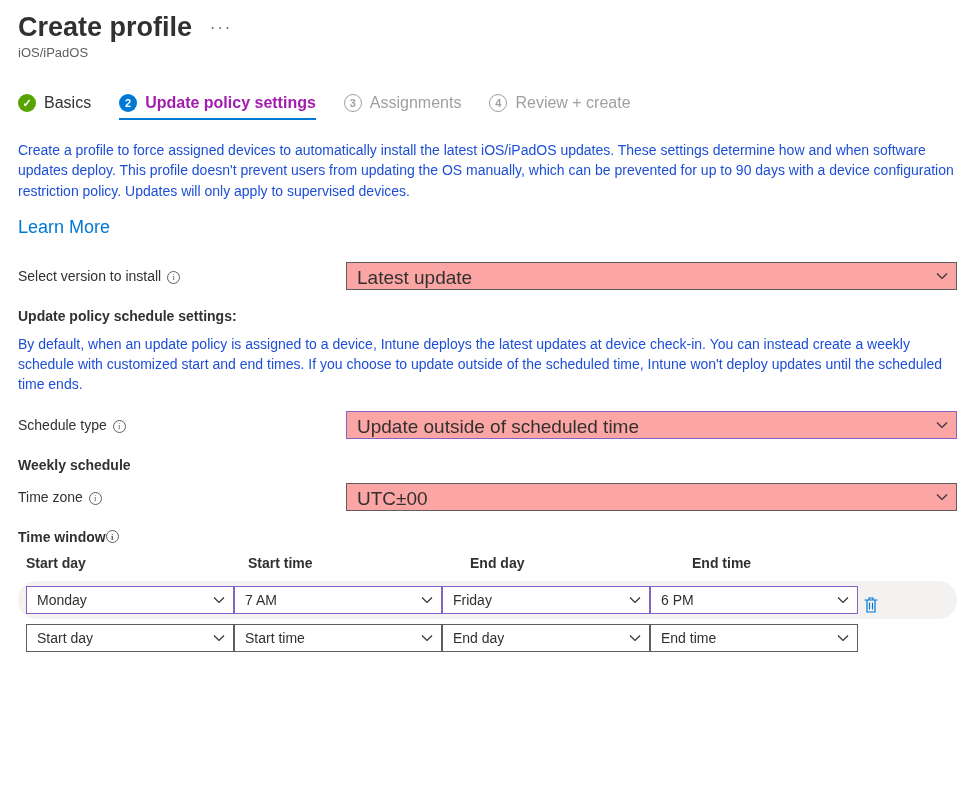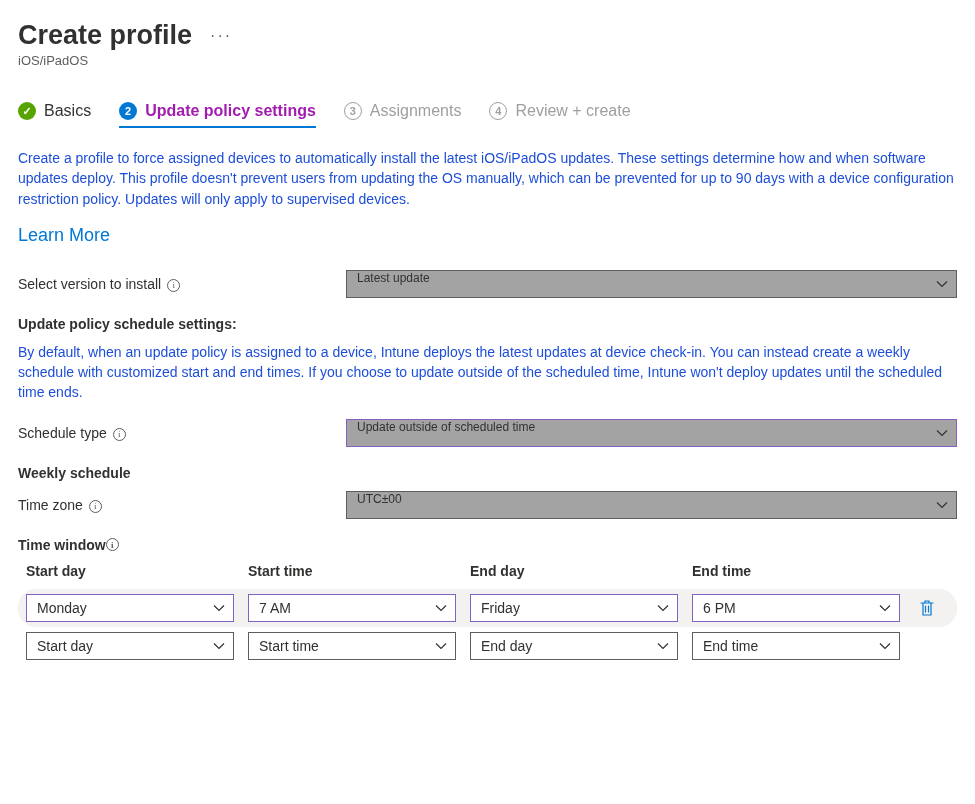--- a/index.html
+++ b/index.html
@@ -6,21 +6,21 @@
   body {
     margin: 0;
     padding: 12px 18px;
     font-family: "Segoe UI", -apple-system, sans-serif;
     font-size: 14px;
     color: #323130;
     background: #fff;
     width: 975px;
   }
   .header { margin-bottom: 28px; }
-  .title-row { display: flex; align-items: center; gap: 18px; margin-top: 8px; }
+  .title-row { display: flex; align-items: center; gap: 18px; }
   .page-title { font-size: 27px; font-weight: 600; margin: 0; color: #323130; }
   .dots { font-size: 16px; color: #605e5c; letter-spacing: 2px; cursor: pointer; }
   .subtitle { font-size: 13px; color: #605e5c; margin-top: 2px; }
 
   .tabs { display: flex; gap: 28px; border-bottom: 0; margin-bottom: 22px; align-items: center; }
   .tab { display: flex; align-items: center; gap: 8px; padding: 6px 0; cursor: pointer; position: relative; }
   .tab-circle {
     width: 18px; height: 18px; border-radius: 50%; display: flex; align-items: center; justify-content: center;
     font-size: 11px; font-weight: 600; flex-shrink: 0;
   }
@@ -39,38 +39,38 @@
   .desc { font-size: 14px; line-height: 1.45; margin-bottom: 16px; color: #1d4ed8; }
   .learn-more { color: #0078D4; font-size: 18px; cursor: pointer; margin-bottom: 24px; display: inline-block; }
 
   .field-row { display: flex; align-items: center; margin-bottom: 18px; }
   .field-label { width: 328px; font-size: 14px; color: #323130; display: flex; align-items: flex-end; gap: 6px; flex-shrink: 0; }
   .info-icon {
     width: 13px; height: 13px; border: 1px solid #605e5c; border-radius: 50%; display: inline-flex;
     align-items: center; justify-content: center; font-size: 9px; color: #605e5c; font-style: normal; font-family: Georgia, serif;
   }
   .select {
-    flex: 1; height: 28px; border: 1px solid #605e5c; background: #a3a3a3; padding: 0 28px 0 10px;
-    font-size: 12px; position: relative; display: flex; align-items: flex-start; cursor: pointer;
+    flex: 1; height: 28px; border: 1px solid #605e5c; background: #fca5a5; padding: 0 28px 0 10px;
+    font-size: 19px; position: relative; display: flex; align-items: flex-end; cursor: pointer;
   }
   .select.highlight { border: 1px solid #8661C5; }
   .select .chev {
     position: absolute; right: 8px; top: 50%; transform: translateY(-50%); pointer-events: none;
   }
   .chev svg { width: 12px; height: 12px; display: block; }
 
   .section-label { font-size: 14px; margin: 6px 0 10px 0; color: #323130; font-weight: bold; }
 
   .table-wrap { margin-top: 8px; }
   .table-head { display: flex; gap: 14px; padding: 0 8px 10px 8px; }
   .table-head > div { font-size: 14px; font-weight: 600; color: #323130; }
   .col { flex: 0 0 208px; }
   .col-end { flex: 0 0 26px; }
 
-  .table-row { display: flex; gap: 14px; padding: 5px 8px; align-items: center; border-radius: 18px; }
+  .table-row { display: flex; padding: 5px 8px; align-items: flex-end; border-radius: 18px; }
   .table-row.filled { background: #f3f2f1; }
   .cell-select {
     flex: 0 0 208px; height: 28px; border: 1px solid #605e5c; background: #fff; padding: 0 26px 0 10px;
     font-size: 14px; position: relative; display: flex; align-items: center; cursor: pointer;
   }
   .cell-select.highlight { border: 1px solid #8661C5; }
   .cell-select .chev { position: absolute; right: 8px; top: 50%; transform: translateY(-50%); }
   .cell-select.placeholder { color: #323130; }
   .delete-btn { flex: 0 0 26px; display: flex; align-items: center; justify-content: center; cursor: pointer; }
   .delete-btn svg { width: 16px; height: 18px; }

